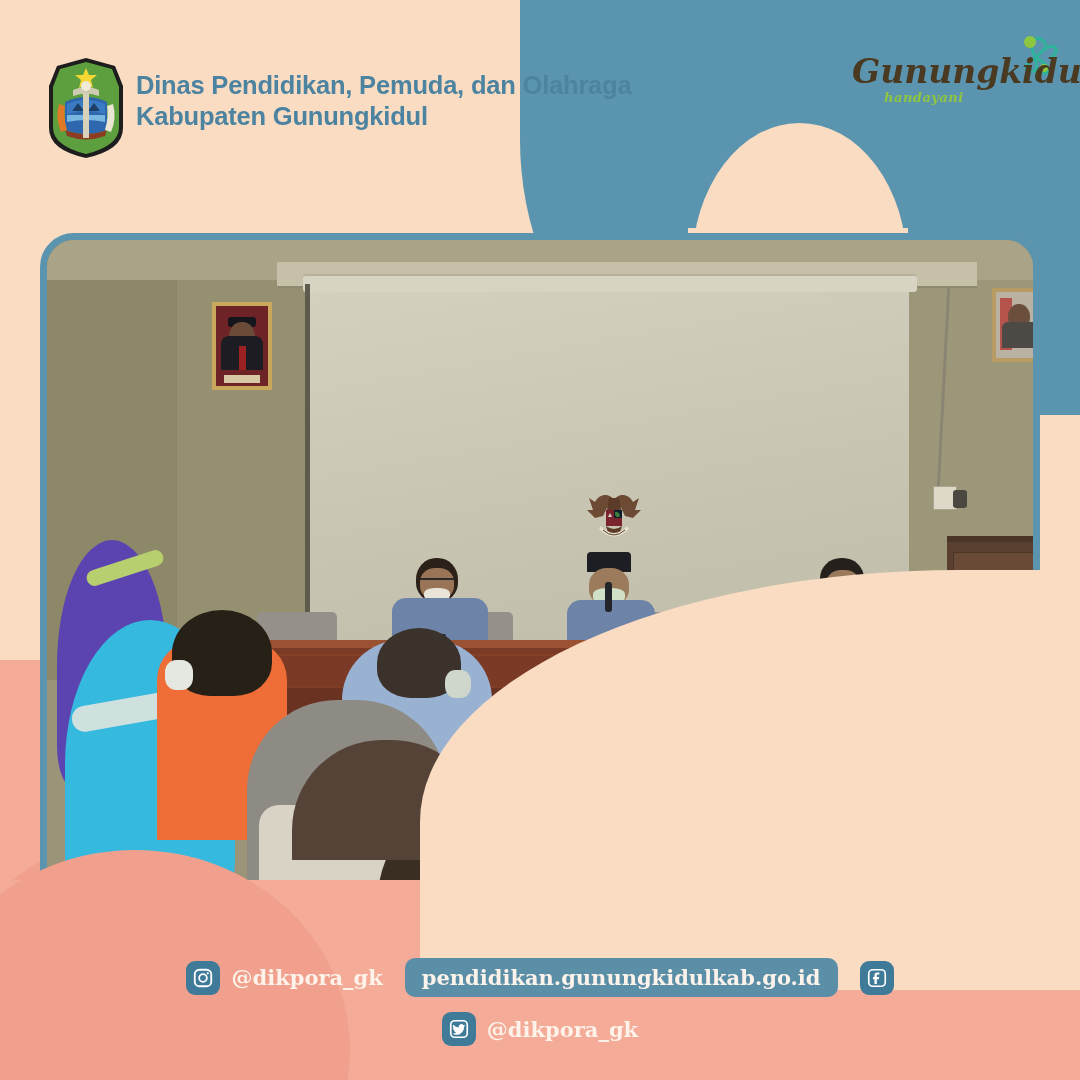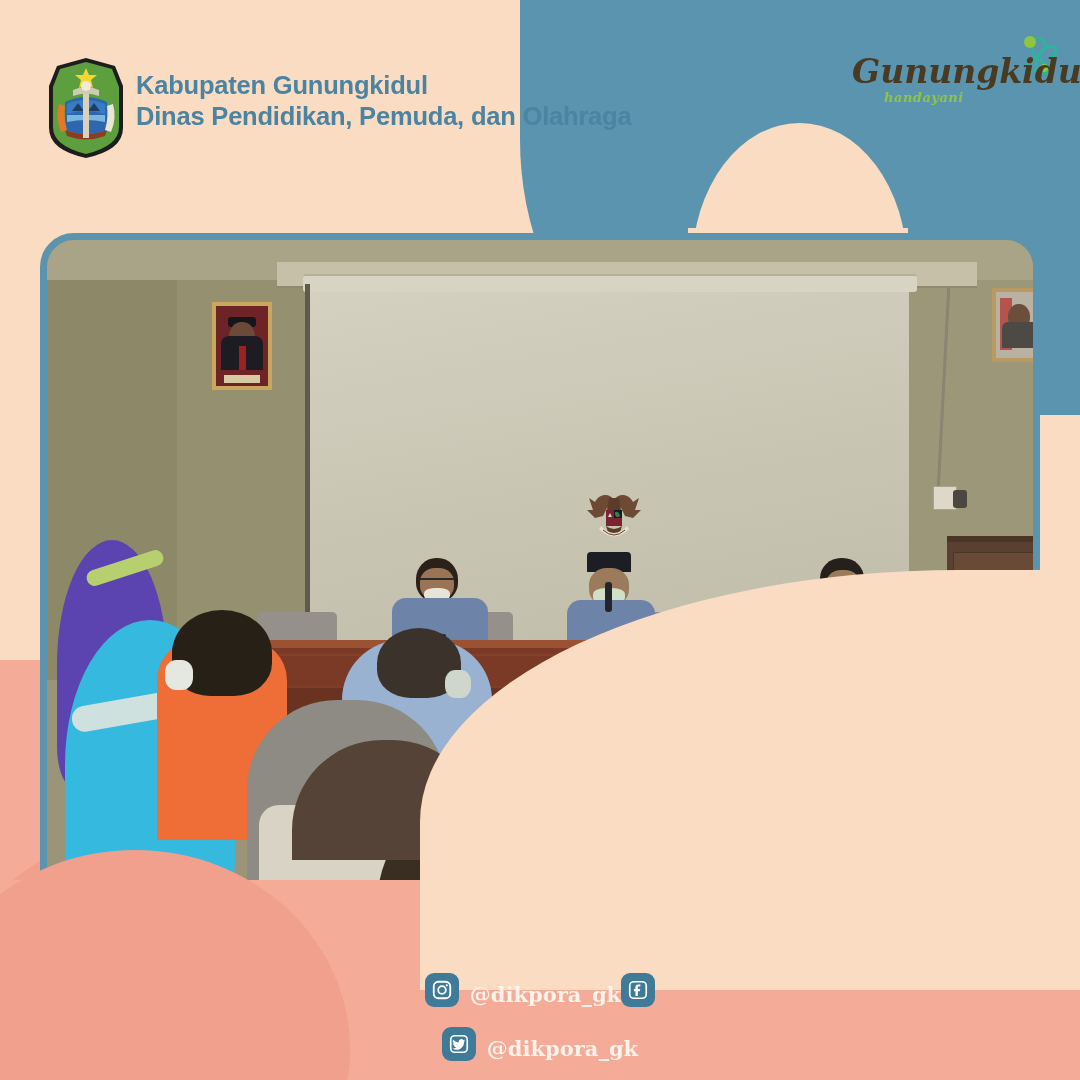--- a/index.html
+++ b/index.html
@@ -165,21 +165,21 @@
   .off3 .paper2{position:absolute;left:70px;top:88px;width:58px;height:10px;background:#e6e2d6;}
 
   .chair-gray{position:absolute;background:#95918a;border-radius:5px;}
   .hijab{position:absolute;border-radius:52% 52% 18% 18%;}
   .batik-blue{background:#8fa8c9;}
   .red-chair{position:absolute;background:#c0342e;border-radius:7px;}
   .chrome{position:absolute;background:#c6c8c6;border-radius:40px;}
 
   
   .footer{position:absolute;left:0;top:930px;width:1080px;height:150px;}
-  .f-row{position:absolute;display:flex;align-items:flex-end;margin-top:15px;}
+  .f-row{position:absolute;display:flex;align-items:center;}
   .f-row1{left:0;top:28px;width:1080px;justify-content:center;gap:0;}
   .f-row2{left:0;top:82px;width:1080px;justify-content:center;}
   .sicon{
     width:34px;height:34px;border-radius:9px;background:#3f7b99;
     display:flex;align-items:center;justify-content:center;flex:none;
   }
   .f-label{
     color:#fdf3ea;font-size:21px;font-weight:bold;margin-left:11px;
     font-family:"DejaVu Serif", serif;letter-spacing:0px;white-space:nowrap;
   }
@@ -222,22 +222,22 @@
         <path d="M20 74 Q41 82 62 74 L60 80 Q41 87 22 80 Z" fill="#8d3b22"></path>
         <path d="M14 48 Q10 62 16 76 L22 74 Q18 60 20 50 Z" fill="#e07a26"></path>
         <path d="M68 48 Q72 62 66 76 L60 74 Q64 60 62 50 Z" fill="#eae6d2"></path>
         <rect x="38" y="36" width="6" height="46" fill="#d8d2bb"></rect>
         <path d="M28 34 Q41 28 54 34 L54 40 Q41 35 28 40 Z" fill="#cfcab2"></path>
         <circle cx="41" cy="30" r="5" fill="#f0ead6"></circle>
       </svg>
     </div>
 
     <div class="title-block">
+      <div class="title-line">Dinas Pendidikan, Pemuda, dan Olahraga</div>
       <div class="title-line">Kabupaten Gunungkidul</div>
-      <div class="title-line">Dinas Pendidikan, Pemuda, dan Olahraga</div>
     </div>
 
     <div class="gk-logo">
       <div class="gk-bug">
         <svg viewBox="0 0 62 58" width="62" height="58">
           <g fill="none" stroke="#2fb39a" stroke-width="3">
             <path d="M30 30 C18 10 36 4 40 18"></path>
             <path d="M30 30 C46 8 58 22 44 30"></path>
             <path d="M30 30 C16 34 18 48 30 42"></path>
             <path d="M30 30 C44 36 46 50 34 44"></path>
@@ -399,20 +399,21 @@
 
       <div class="sicon">
         <svg viewBox="0 0 24 24" width="22" height="22" fill="none" stroke="#ffffff" stroke-width="2">
           <rect x="3" y="3" width="18" height="18" rx="5"></rect>
           <circle cx="12" cy="12" r="4.2"></circle>
           <circle cx="17.2" cy="6.9" r="1.2" fill="#ffffff" stroke="none"></circle>
         </svg>
       </div>
       <div class="f-label">@dikpora_gk</div>
 
+      <div class="url-badge">pendidikan.gunungkidulkab.go.id</div>
 
       <div class="sicon">
         <svg viewBox="0 0 24 24" width="22" height="22" fill="none" stroke="#ffffff" stroke-width="1.8">
           <rect x="3" y="3" width="18" height="18" rx="4.5"></rect>
           <path d="M14.6 8.2h-1.5c-.9 0-1.3.5-1.3 1.3v1.3h2.7l-.4 2.6h-2.3v5.1H9.2v-5.1H7.6v-2.6h1.6V9.2c0-2 1.2-3.1 3-3.1h2.4z" fill="#ffffff" stroke="none"></path>
         </svg>
       </div>
     </div>
 
     <div class="f-row f-row2">

